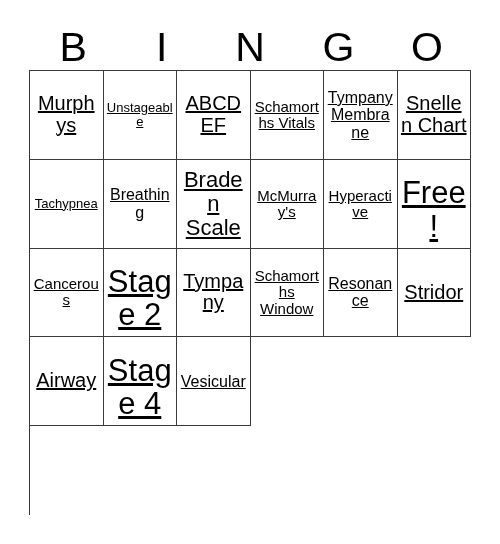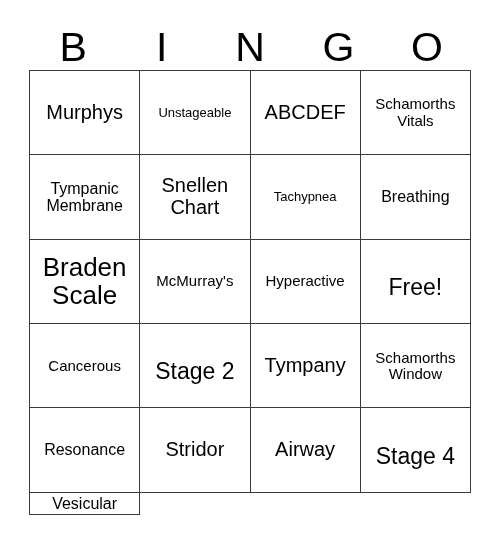--- a/index.html
+++ b/index.html
@@ -49,22 +49,23 @@
   #bingo-grid {
     position: absolute;
     left: 29px;
     top: 70px;
     width: 442px;
     height: 445px;
     border-top: 1px solid #3a3a3a;
     border-left: 1px solid #3a3a3a;
     box-sizing: border-box;
     display: grid;
-    grid-template-columns: repeat(4, 1fr);
+    grid-template-columns: repeat(6, 1fr);
     grid-template-rows: repeat(5, 1fr);
+    text-decoration: underline;
   }
   .bingo-cell {
     border-right: 1px solid #3a3a3a;
     border-bottom: 1px solid #3a3a3a;
     box-sizing: border-box;
     display: flex;
     align-items: center;
     justify-content: center;
     text-align: center;
     padding: 2px 3px;
@@ -79,22 +80,22 @@
     overflow-wrap: break-word;
     hyphens: none;
   }
 
   
   .fs-xs   { font-size: 13px; }
   .fs-sm   { font-size: 15px; }
   .fs-md   { font-size: 16px; }
   .fs-lg   { font-size: 18px; }
   .fs-xl   { font-size: 20px; }
-  .fs-2xl  { font-size: 26px; }
-  .fs-4xl  { font-size: 23px; margin-top: 12px; }
+  .fs-2xl  { font-size: 22px; }
+  .fs-4xl  { font-size: 31px; margin-top: 12px; }
   .fs-5xl  { font-size: 34px; }
 </style>
 </head>
 <body>
 
 <div id="bingo-card">
 
   <div id="bingo-header">
       <div class="header-letter">B</div>
       <div class="header-letter">I</div>
@@ -110,21 +111,21 @@
       <div class="bingo-cell">
         <span class="cell-text fs-xs">Unstageable</span>
       </div>
       <div class="bingo-cell">
         <span class="cell-text fs-xl">ABCDEF</span>
       </div>
       <div class="bingo-cell">
         <span class="cell-text fs-sm">Schamorths Vitals</span>
       </div>
       <div class="bingo-cell">
-        <span class="cell-text fs-md">Tympanic Membrane</span>
+        <span class="cell-text fs-md">Tympany Membrane</span>
       </div>
       <div class="bingo-cell">
         <span class="cell-text fs-xl">Snellen Chart</span>
       </div>
       <div class="bingo-cell">
         <span class="cell-text fs-xs">Tachypnea</span>
       </div>
       <div class="bingo-cell">
         <span class="cell-text fs-md">Breathing</span>
       </div>

